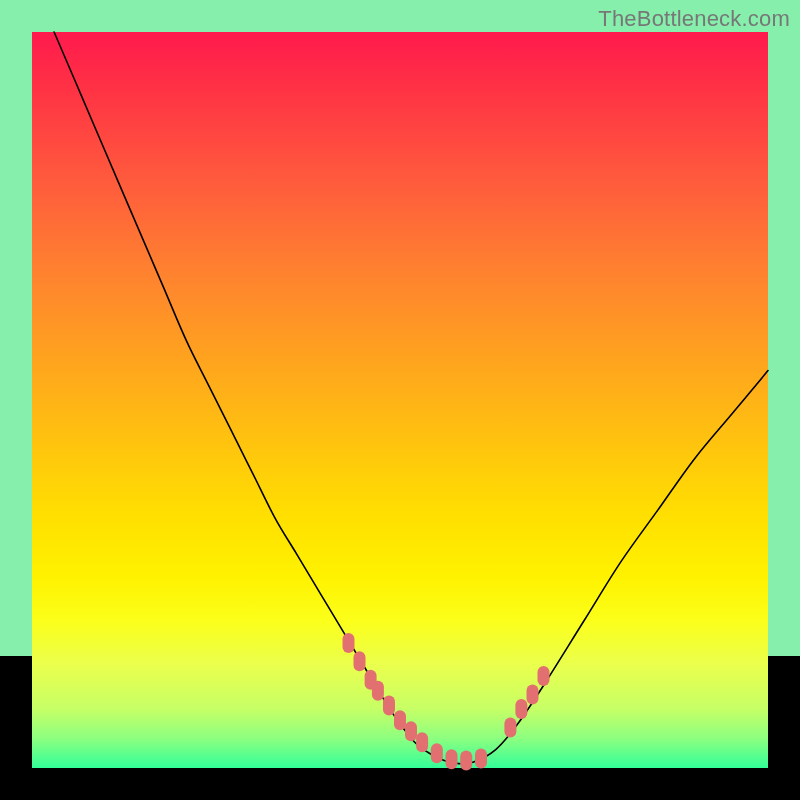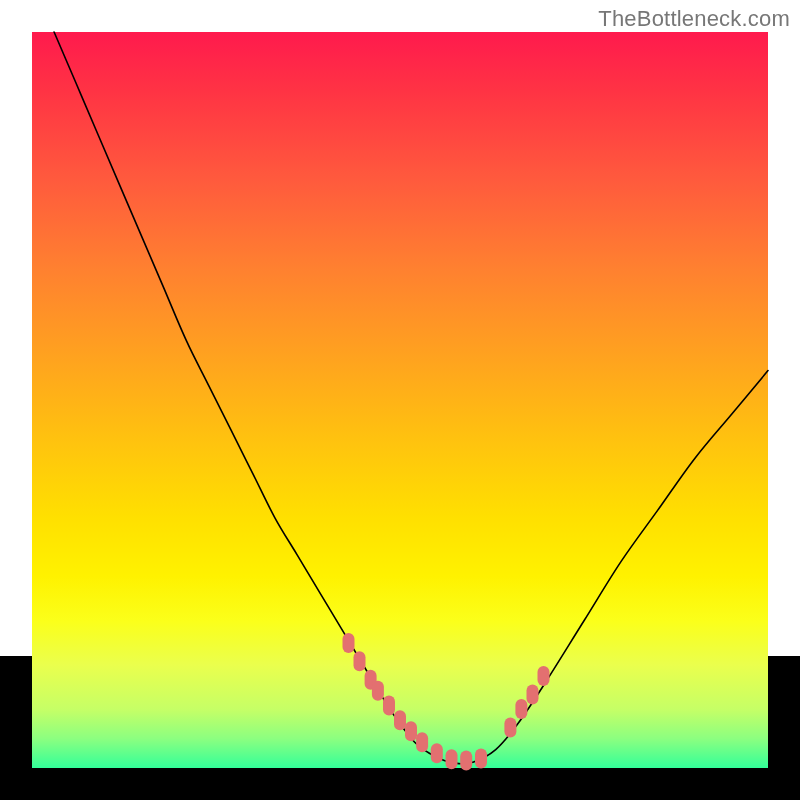--- a/index.html
+++ b/index.html
@@ -10,21 +10,21 @@
     background: #000;
     overflow: hidden;
     font-family: Arial, Helvetica, sans-serif;
   }
   .frame {
     position: absolute;
     top: 0;
     left: 0;
     width: 800px;
     height: 656px;
-    background: #ffffff;
+    background: #86efac;
   }
   .plot {
     position: absolute;
     top: 32px;
     left: 32px;
     width: 736px;
     height: 736px;
     background: linear-gradient(to bottom,
       #ff1a4d 0%,
       #ff3344 8%,

